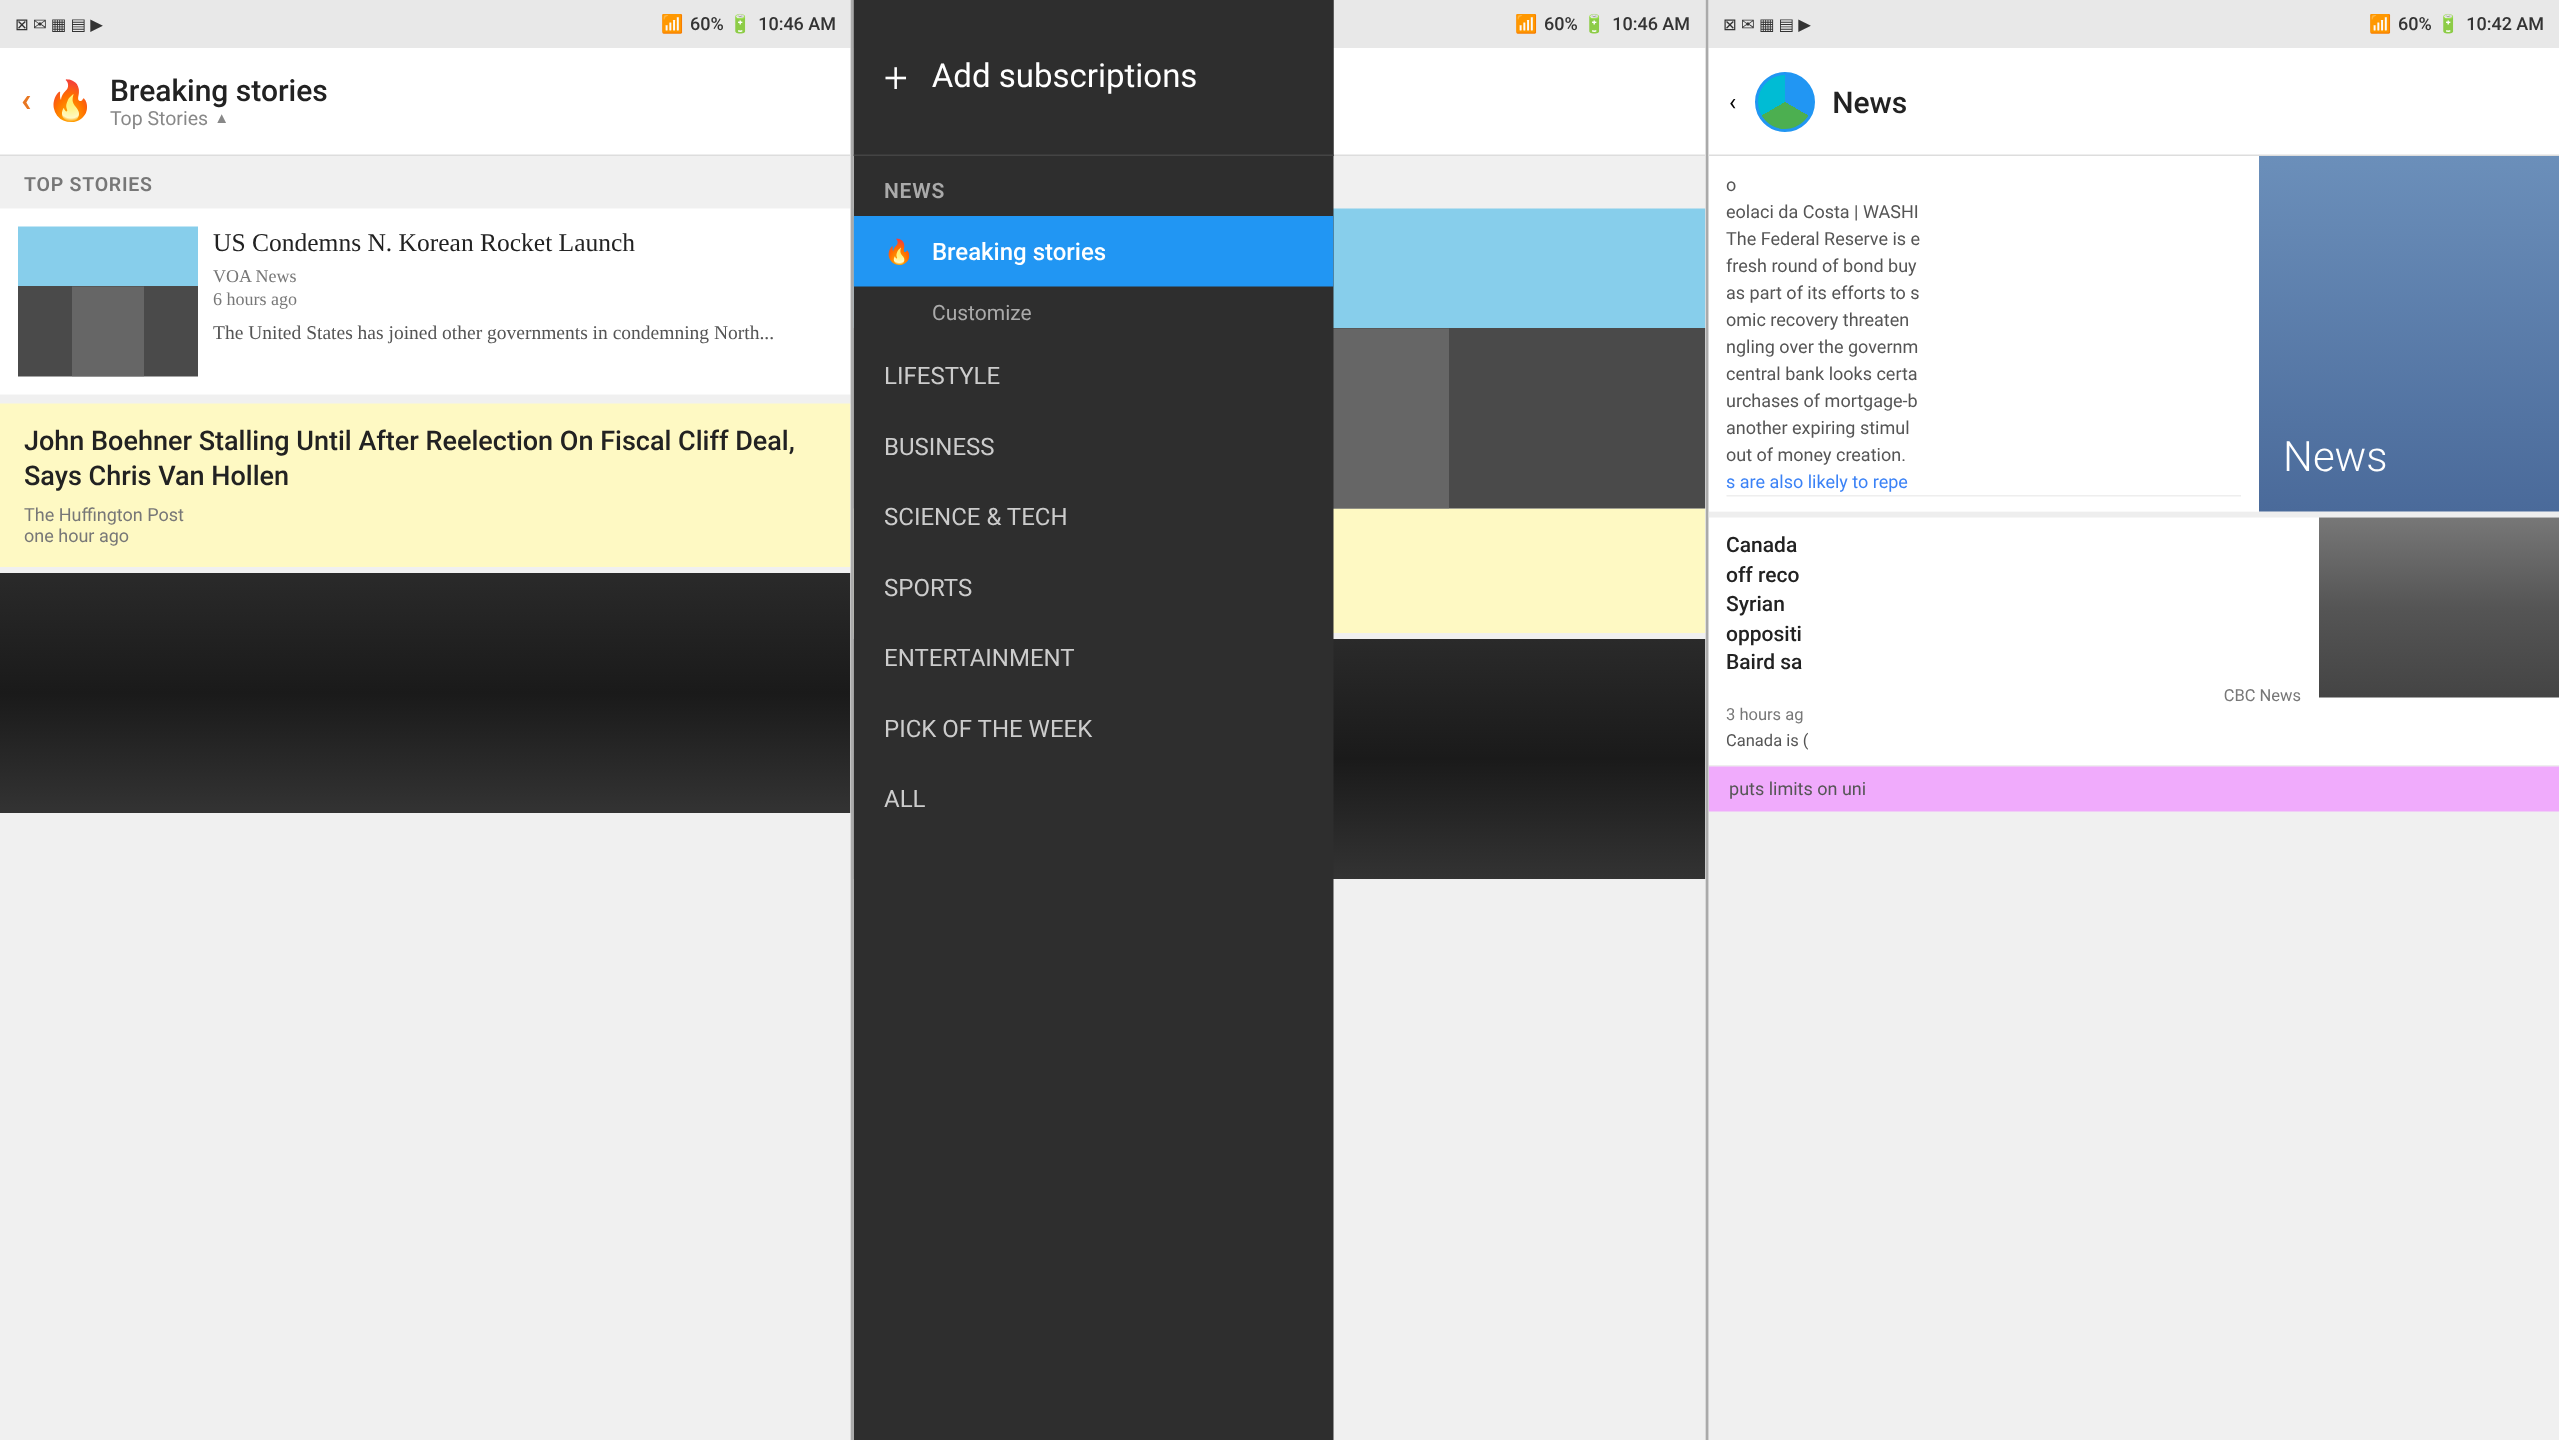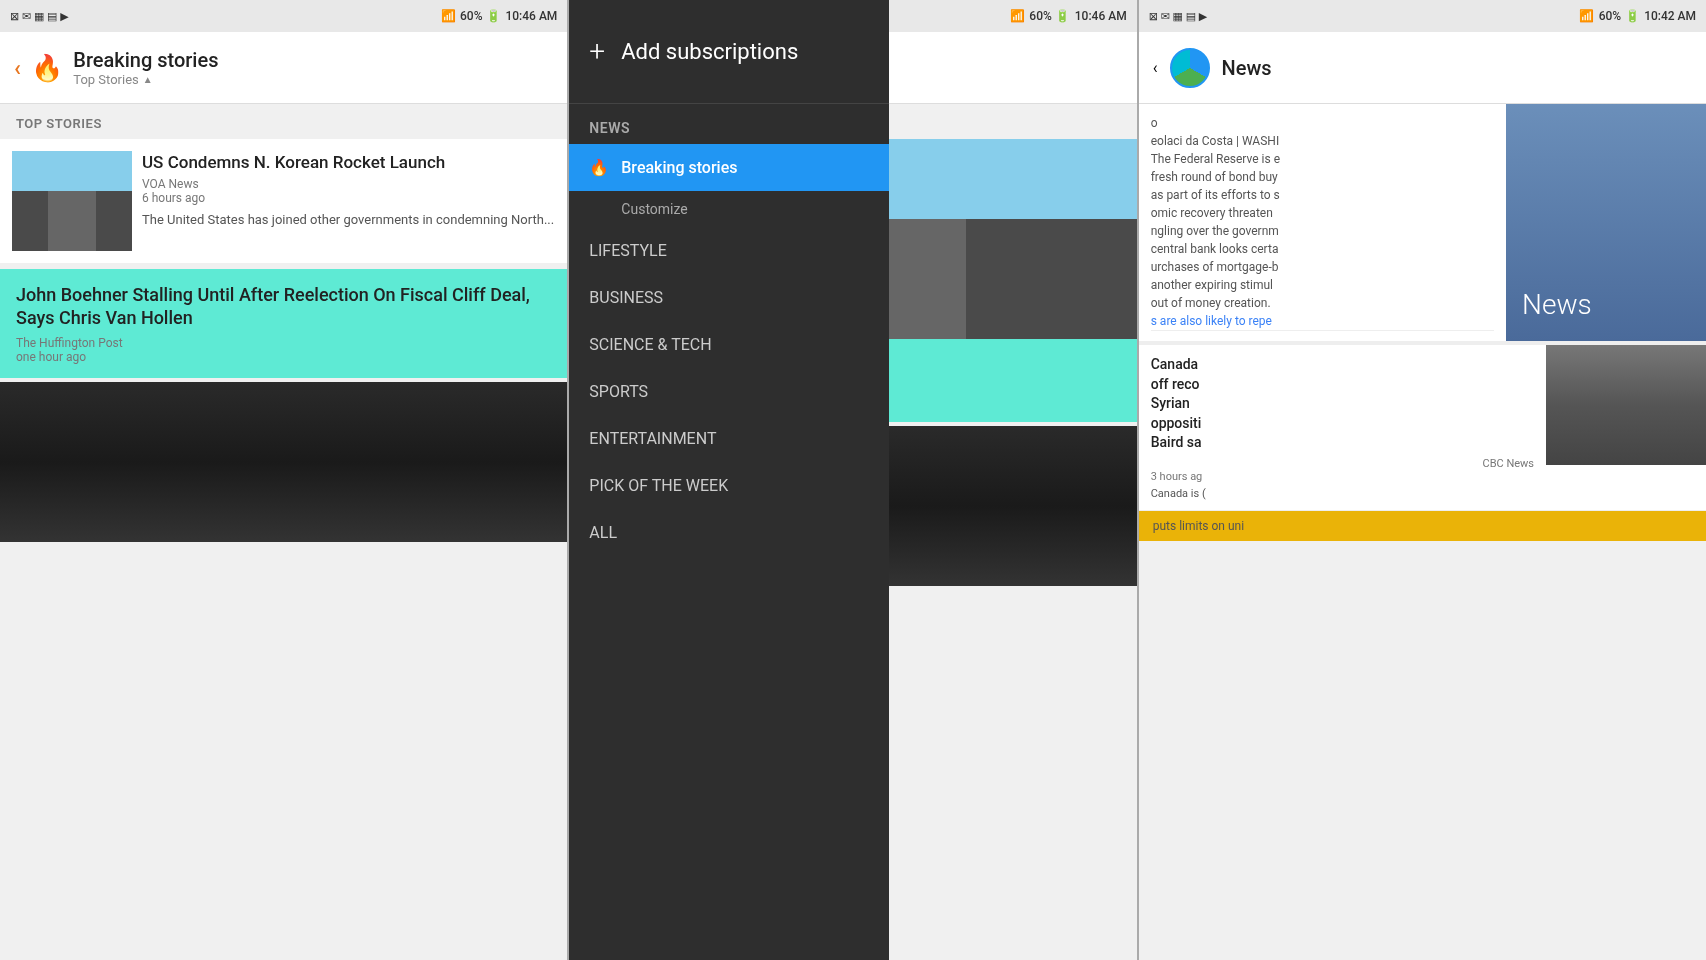--- a/index.html
+++ b/index.html
@@ -111,20 +111,21 @@
     .story-card {
       background: #fff;
       margin: 0 0 6px 0;
       padding: 12px;
       display: flex;
       flex-direction: row;
       gap: 10px;
     }
     .story-text {
       flex: 1;
+      font-family: Liberation Serif, serif;
     }
     .story-title {
       font-size: 17px;
       font-weight: 500;
       color: #222;
       line-height: 1.3;
       margin-bottom: 4px;
     }
     .story-source {
       font-size: 12px;
@@ -136,21 +137,21 @@
       margin-bottom: 6px;
     }
     .story-excerpt {
       font-size: 13px;
       color: #555;
       line-height: 1.4;
     }
 
     
     .story-text-only {
-      background: #5eead4;
+      background: #fef9c3;
       padding: 14px 16px 8px;
       margin-bottom: 4px;
     }
     .story-text-only .story-title {
       font-size: 18px;
       font-weight: 500;
       margin-bottom: 6px;
     }
 
     
@@ -257,21 +258,21 @@
     }
     .article-text-section {
       background: #fff;
       padding: 10px 14px;
       font-size: 12px;
       color: #555;
       line-height: 1.5;
       border-bottom: 1px solid #eee;
     }
     .bottom-bar {
-      background: #eab308;
+      background: #f0abfc;
       padding: 8px 14px;
       font-size: 12px;
       color: #555;
       border-top: 1px solid #eee;
     }
 
     
     .rocket-image {
       width: 120px;
       height: 100px;

